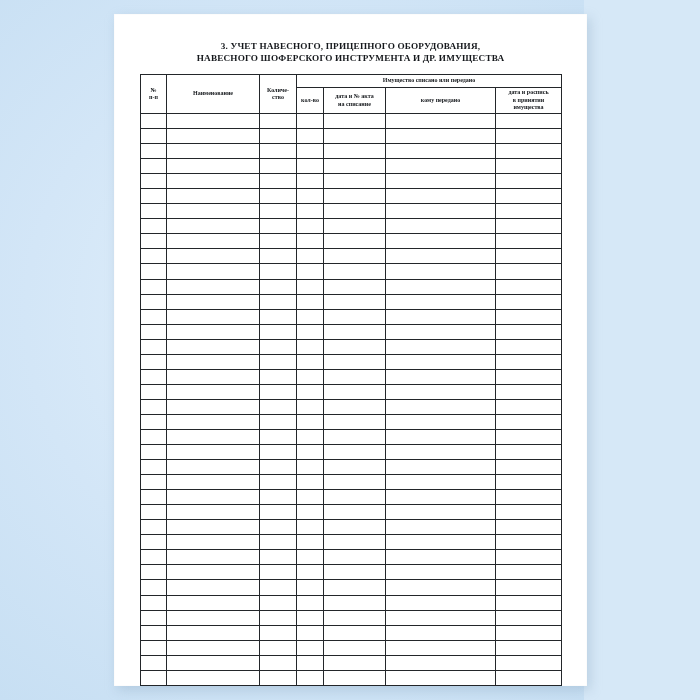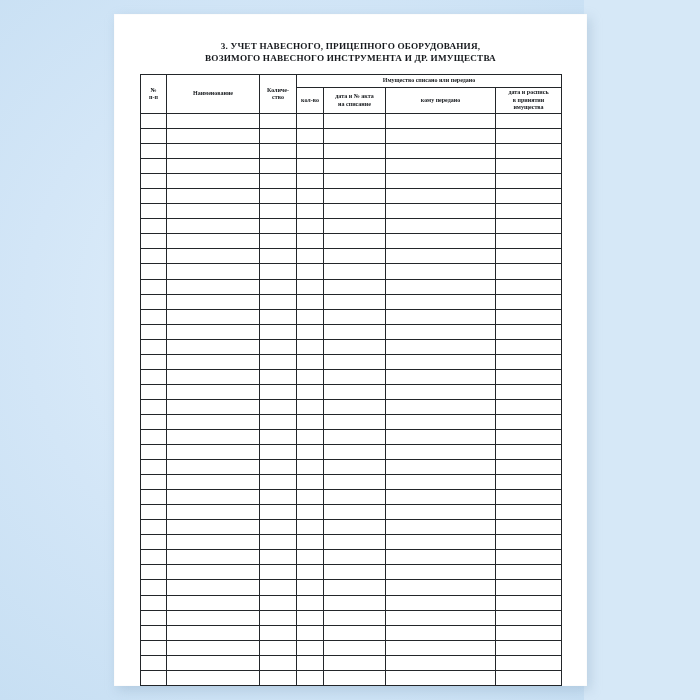--- a/index.html
+++ b/index.html
@@ -113,21 +113,21 @@
 
 <div id="stage">
   <div id="bg"></div>
   <div id="page-shadow"></div>
 
   <div id="paper">
     <div id="paper-inner">
 
       <div class="doc-title">
         <div>3. УЧЕТ НАВЕСНОГО, ПРИЦЕПНОГО ОБОРУДОВАНИЯ,</div>
-        <div>ВОЗИМОГО НАВЕСНОГО ИНСТРУМЕНТА И ДР. ИМУЩЕСТВА</div>
+        <div>НАВЕСНОГО ШОФЕРСКОГО ИНСТРУМЕНТА И ДР. ИМУЩЕСТВА</div>
       </div>
 
       <table class="grid">
         <colgroup>
           <col class="c1">
             <col class="c2">
             <col class="c3">
             <col class="c4">
           <col class="c5">
             <col class="c6">

